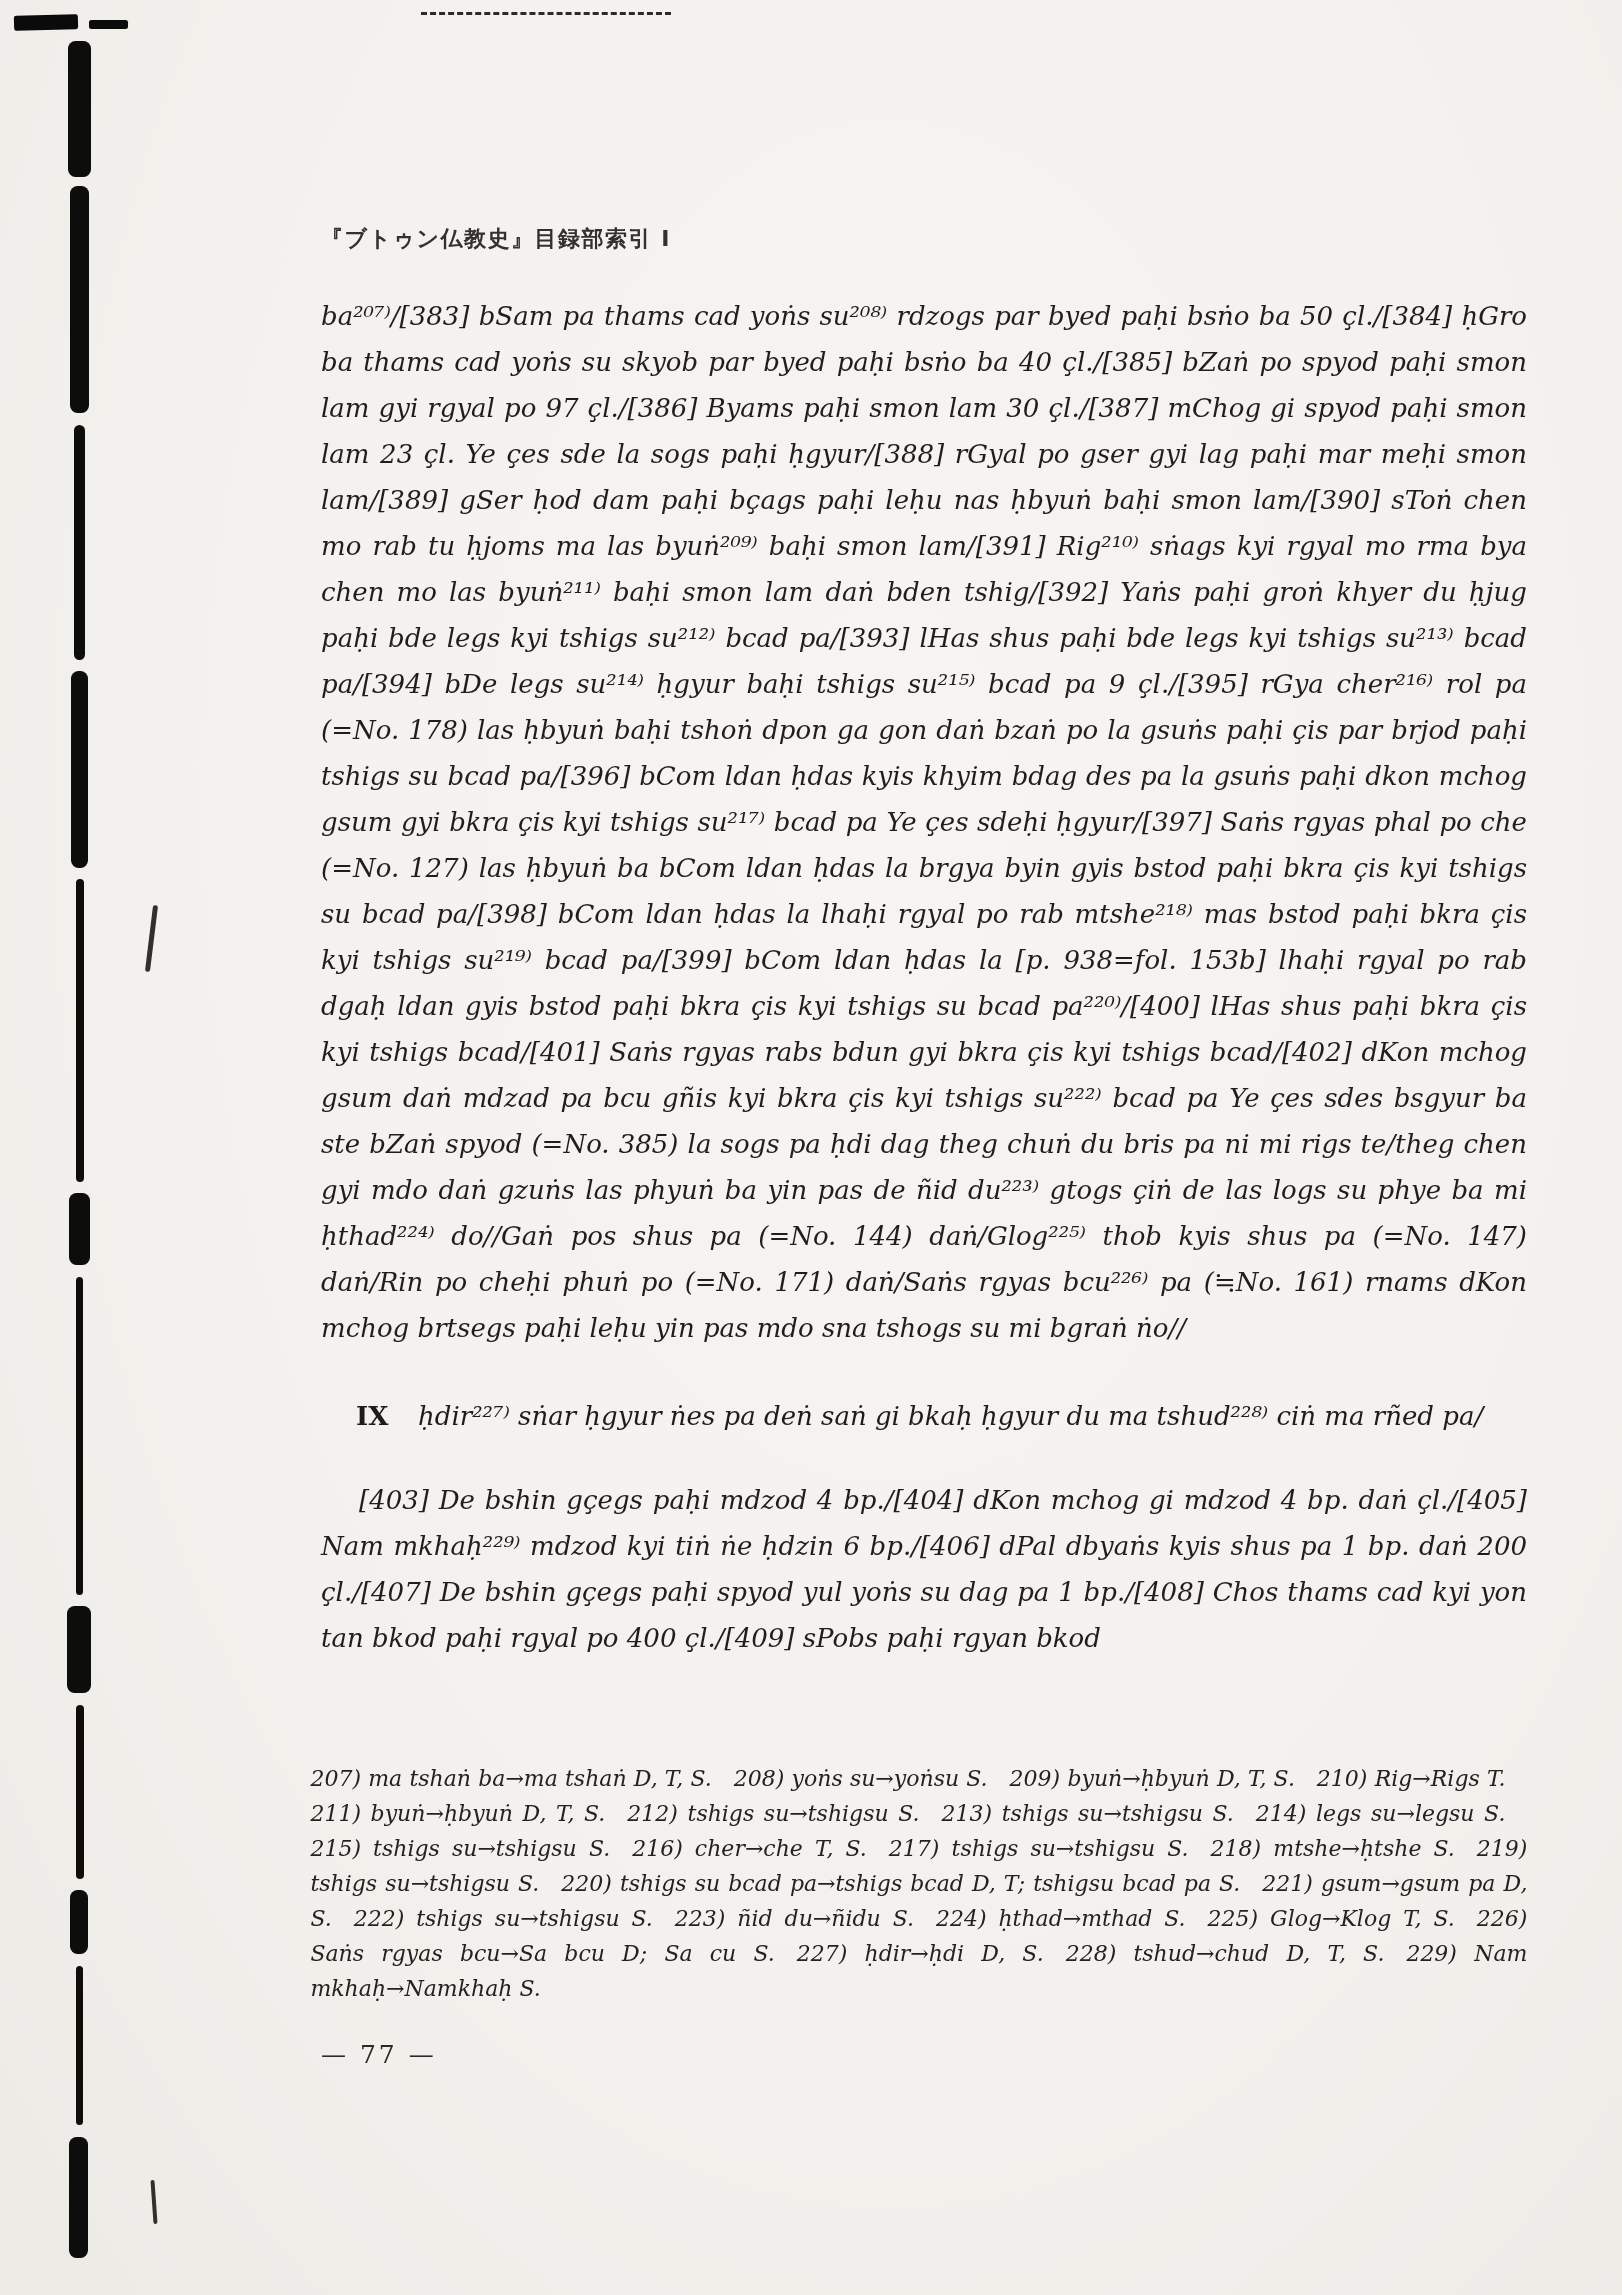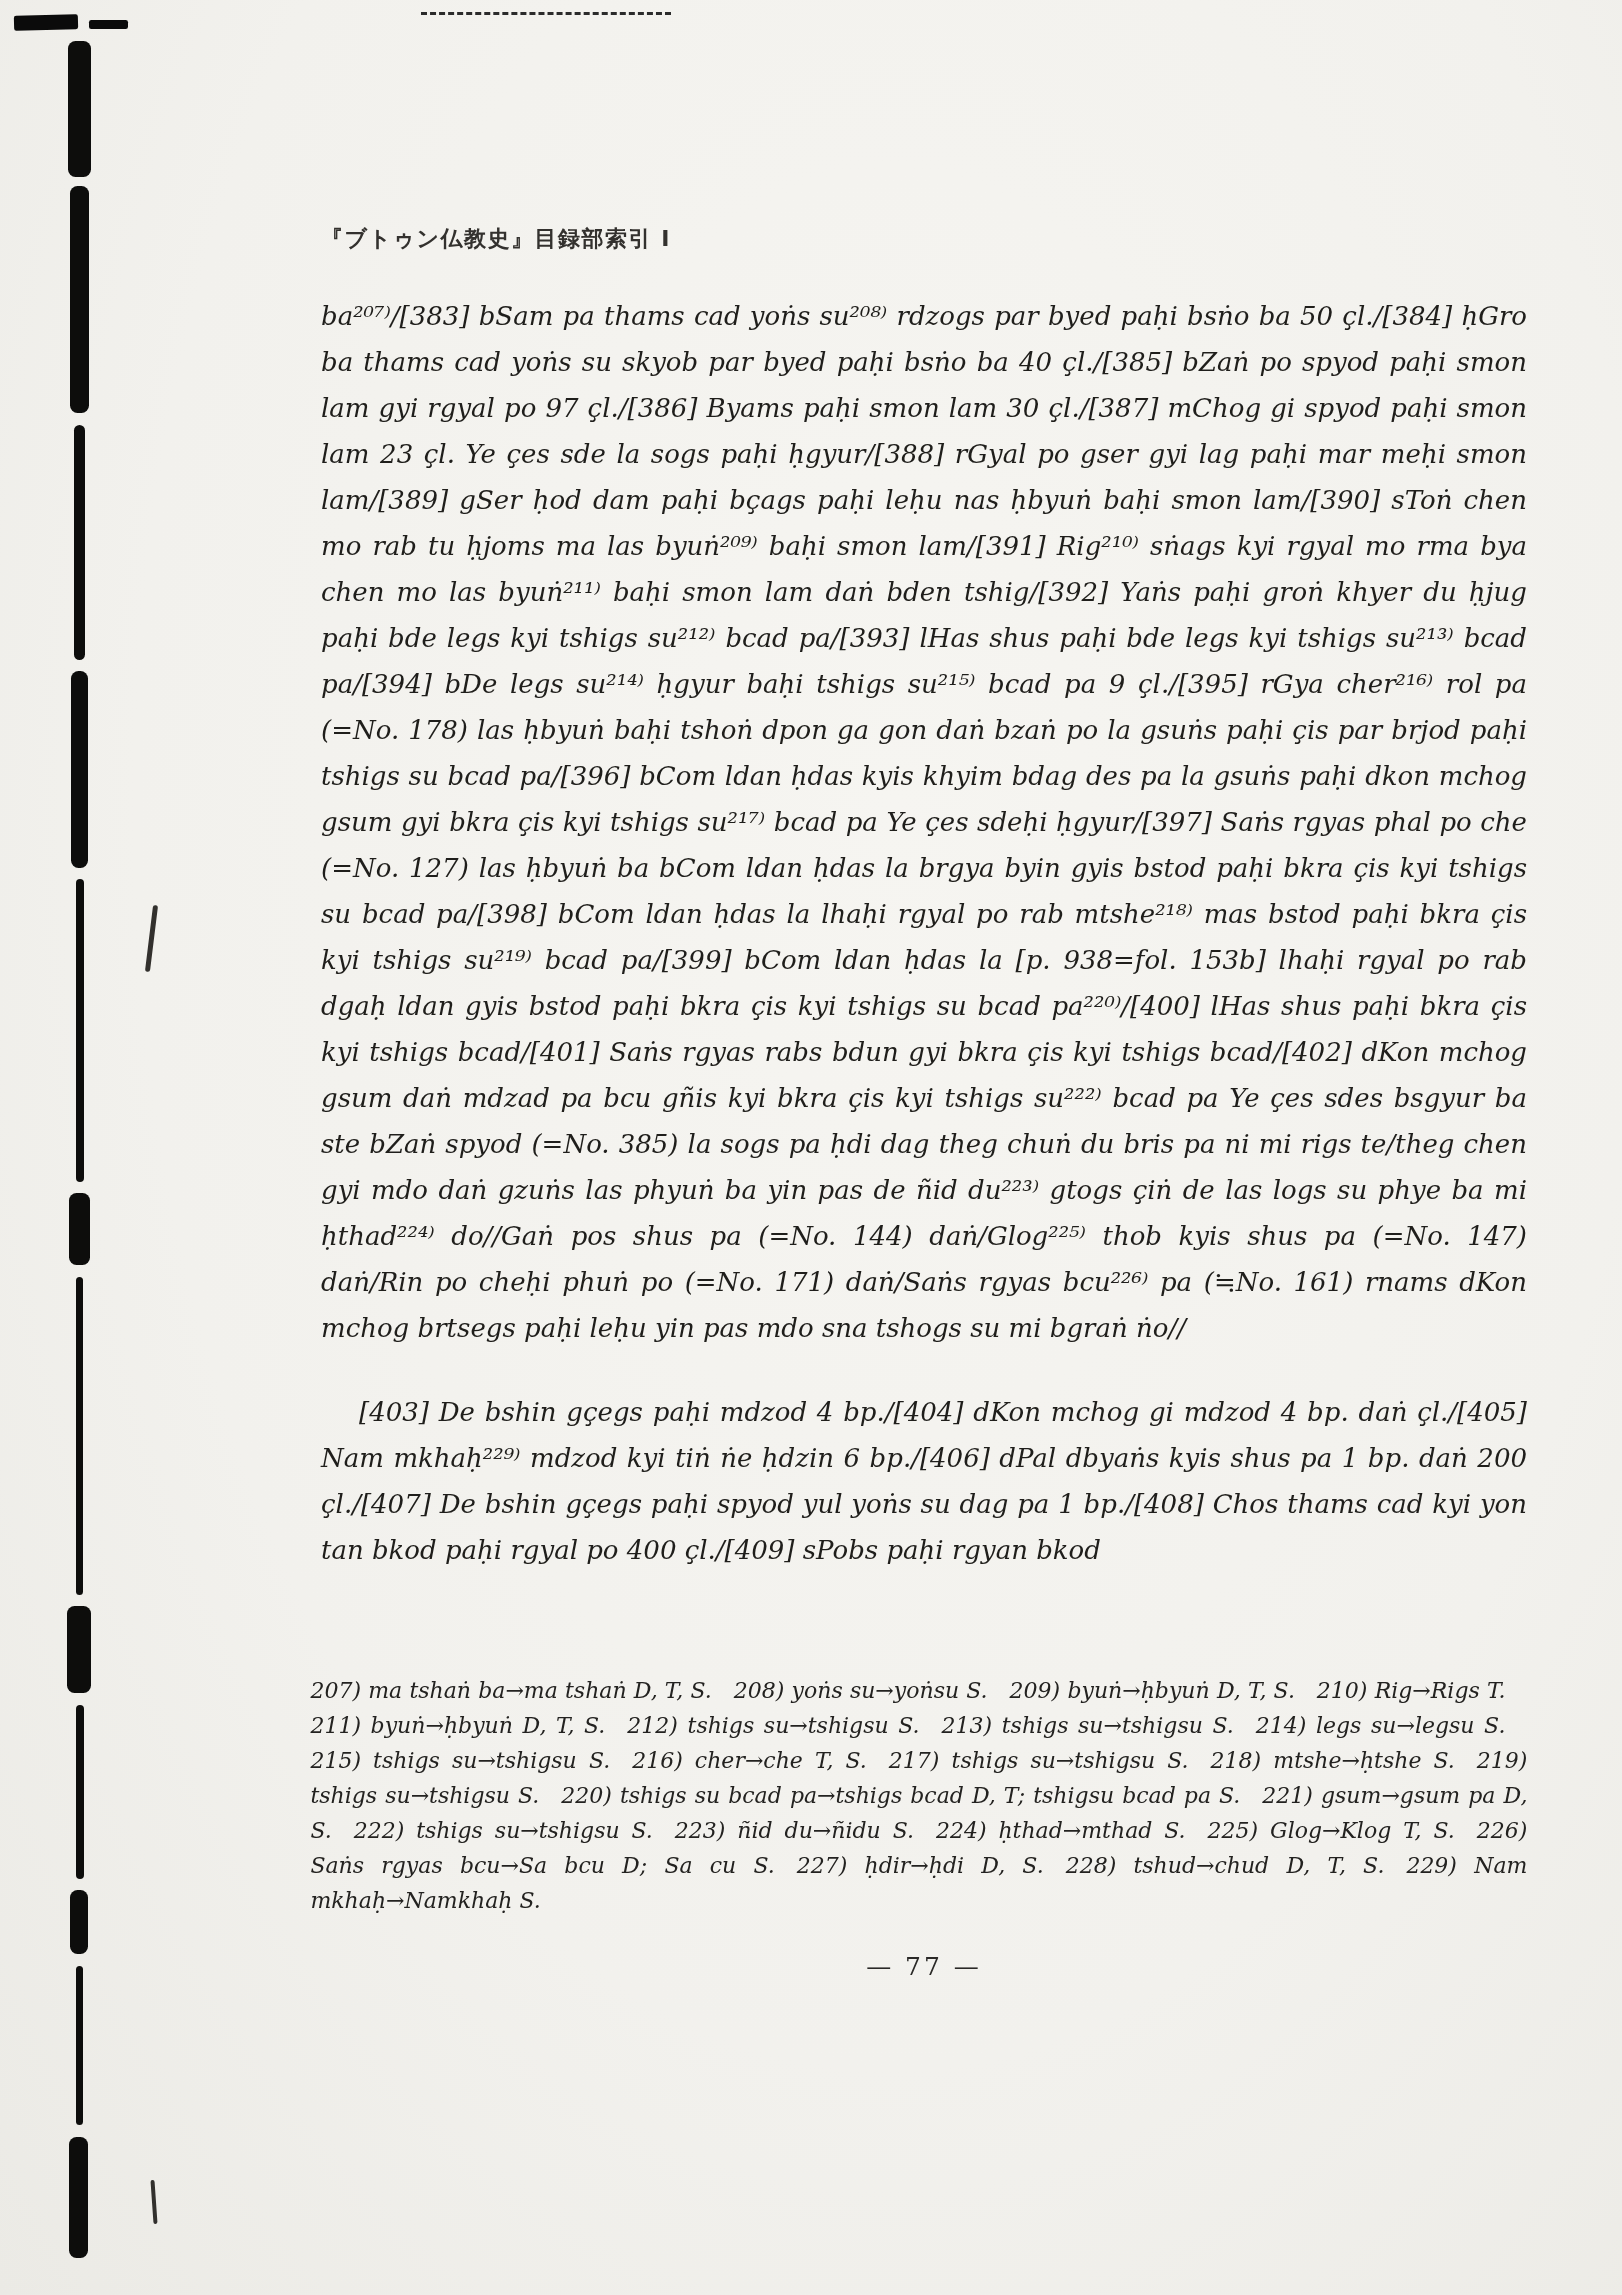--- a/index.html
+++ b/index.html
@@ -79,21 +79,20 @@
     margin-left: -10.6px;
     width: 1217px;
     font-size: 22px;
     line-height: 35px;
     text-align: justify;
     font-style: italic;
     color: #232220;
   }
   .page-number {
     margin-top: 34px;
-    text-align: center;
     font-size: 25px;
     font-style: normal;
     letter-spacing: 3px;
     color: #2a2927;
   }
 </style>
 </head>
 <body>
 
 <div class="page">
@@ -118,20 +117,24 @@
   <div class="dashes"></div>
   <div class="margin-mark mm1"></div>
   <div class="margin-mark mm2"></div>
 
   <div class="column">
 
     <div class="header-title">『ブトゥン仏教史』目録部索引 I</div>
 
     <div class="body-text">ba²⁰⁷⁾/[383] bSam pa thams cad yoṅs su²⁰⁸⁾ rdzogs par byed paḥi bsṅo ba 50 çl./[384] ḥGro ba thams cad yoṅs su skyob par byed paḥi bsṅo ba 40 çl./[385] bZaṅ po spyod paḥi smon lam gyi rgyal po 97 çl./[386] Byams paḥi smon lam 30 çl./[387] mChog gi spyod paḥi smon lam 23 çl. Ye çes sde la sogs paḥi ḥgyur/[388] rGyal po gser gyi lag paḥi mar meḥi smon lam/[389] gSer ḥod dam paḥi bçags paḥi leḥu nas ḥbyuṅ baḥi smon lam/[390] sToṅ chen mo rab tu ḥjoms ma las byuṅ²⁰⁹⁾ baḥi smon lam/[391] Rig²¹⁰⁾ sṅags kyi rgyal mo rma bya chen mo las byuṅ²¹¹⁾ baḥi smon lam daṅ bden tshig/[392] Yaṅs paḥi groṅ khyer du ḥjug paḥi bde legs kyi tshigs su²¹²⁾ bcad pa/[393] lHas shus paḥi bde legs kyi tshigs su²¹³⁾ bcad pa/[394] bDe legs su²¹⁴⁾ ḥgyur baḥi tshigs su²¹⁵⁾ bcad pa 9 çl./[395] rGya cher²¹⁶⁾ rol pa (=No. 178) las ḥbyuṅ baḥi tshoṅ dpon ga gon daṅ bzaṅ po la gsuṅs paḥi çis par brjod paḥi tshigs su bcad pa/[396] bCom ldan ḥdas kyis khyim bdag des pa la gsuṅs paḥi dkon mchog gsum gyi bkra çis kyi tshigs su²¹⁷⁾ bcad pa Ye çes sdeḥi ḥgyur/[397] Saṅs rgyas phal po che (=No. 127) las ḥbyuṅ ba bCom ldan ḥdas la brgya byin gyis bstod paḥi bkra çis kyi tshigs su bcad pa/[398] bCom ldan ḥdas la lhaḥi rgyal po rab mtshe²¹⁸⁾ mas bstod paḥi bkra çis kyi tshigs su²¹⁹⁾ bcad pa/[399] bCom ldan ḥdas la [p. 938=fol. 153b] lhaḥi rgyal po rab dgaḥ ldan gyis bstod paḥi bkra çis kyi tshigs su bcad pa²²⁰⁾/[400] lHas shus paḥi bkra çis kyi tshigs bcad/[401] Saṅs rgyas rabs bdun gyi bkra çis kyi tshigs bcad/[402] dKon mchog gsum daṅ mdzad pa bcu gñis kyi bkra çis kyi tshigs su²²²⁾ bcad pa Ye çes sdes bsgyur ba ste bZaṅ spyod (=No. 385) la sogs pa ḥdi dag theg chuṅ du bris pa ni mi rigs te/theg chen gyi mdo daṅ gzuṅs las phyuṅ ba yin pas de ñid du²²³⁾ gtogs çiṅ de las logs su phye ba mi ḥthad²²⁴⁾ do//Gaṅ pos shus pa (=No. 144) daṅ/Glog²²⁵⁾ thob kyis shus pa (=No. 147) daṅ/Rin po cheḥi phuṅ po (=No. 171) daṅ/Saṅs rgyas bcu²²⁶⁾ pa (≒No. 161) rnams dKon mchog brtsegs paḥi leḥu yin pas mdo sna tshogs su mi bgraṅ ṅo//</div>
 
+    <div class="section-ix">
+      <span class="ix-label">IX</span>
+      <span class="ix-text">ḥdir²²⁷⁾ sṅar ḥgyur ṅes pa deṅ saṅ gi bkaḥ ḥgyur du ma tshud²²⁸⁾ ciṅ ma rñed pa/</span>
+    </div>
 
     <div class="body-text para-entries">[403] De bshin gçegs paḥi mdzod 4 bp./[404] dKon mchog gi mdzod 4 bp. daṅ çl./[405] Nam mkhaḥ²²⁹⁾ mdzod kyi tiṅ ṅe ḥdzin 6 bp./[406] dPal dbyaṅs kyis shus pa 1 bp. daṅ 200 çl./[407] De bshin gçegs paḥi spyod yul yoṅs su dag pa 1 bp./[408] Chos thams cad kyi yon tan bkod paḥi rgyal po 400 çl./[409] sPobs paḥi rgyan bkod</div>
 
     <div class="footnotes">207) ma tshaṅ ba→ma tshaṅ D, T, S. 208) yoṅs su→yoṅsu S. 209) byuṅ→ḥbyuṅ D, T, S. 210) Rig→Rigs T. 211) byuṅ→ḥbyuṅ D, T, S. 212) tshigs su→tshigsu S. 213) tshigs su→tshigsu S. 214) legs su→legsu S. 215) tshigs su→tshigsu S. 216) cher→che T, S. 217) tshigs su→tshigsu S. 218) mtshe→ḥtshe S. 219) tshigs su→tshigsu S. 220) tshigs su bcad pa→tshigs bcad D, T; tshigsu bcad pa S. 221) gsum→gsum pa D, S. 222) tshigs su→tshigsu S. 223) ñid du→ñidu S. 224) ḥthad→mthad S. 225) Glog→Klog T, S. 226) Saṅs rgyas bcu→Sa bcu D; Sa cu S. 227) ḥdir→ḥdi D, S. 228) tshud→chud D, T, S. 229) Nam mkhaḥ→Namkhaḥ S.</div>
 
     <div class="page-number">— 77 —</div>
 
   </div>
 </div>
 

